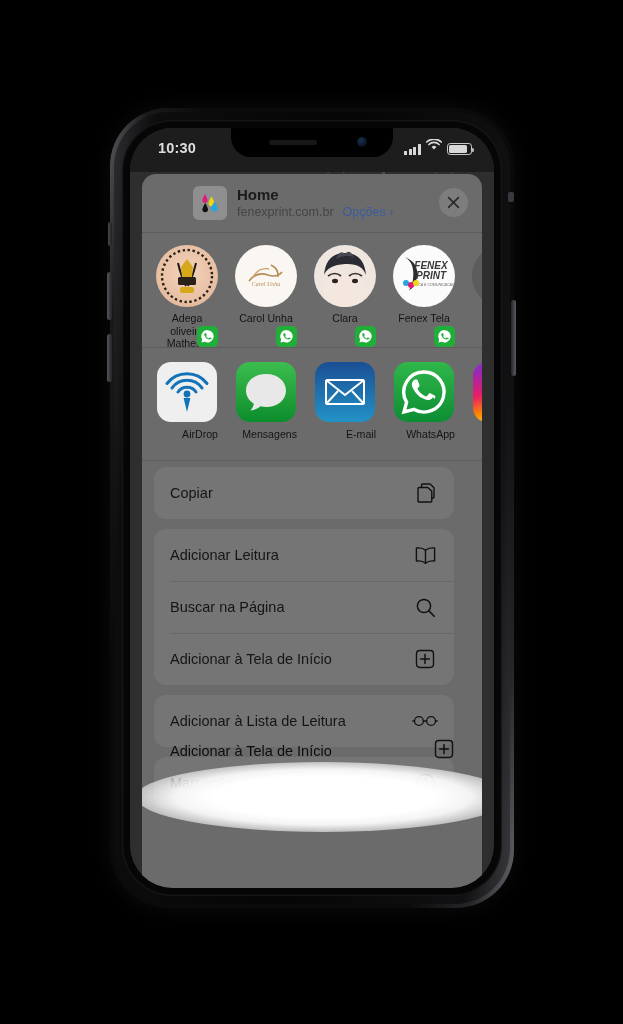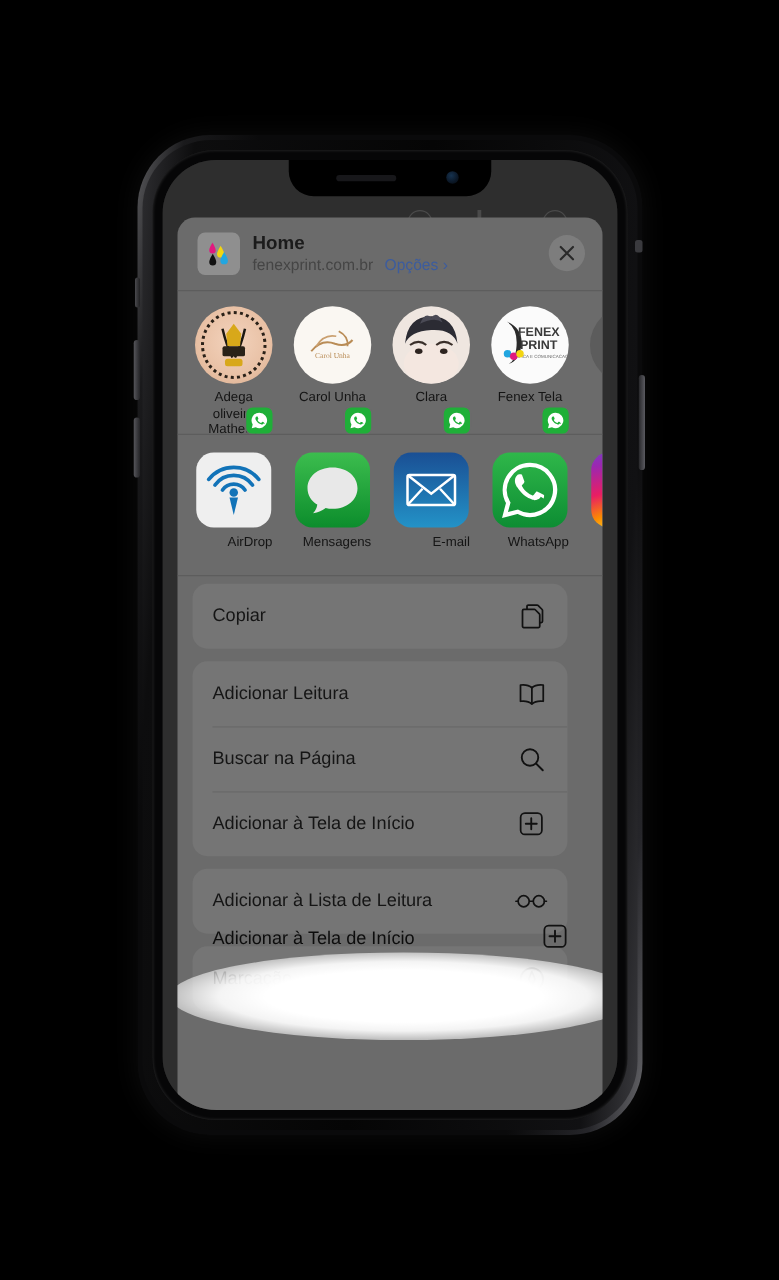--- a/index.html
+++ b/index.html
@@ -137,21 +137,21 @@
   .sheet {
     position: absolute; left: 12px; top: 46px;
     width: 340px; height: 714px;
     background: #6b6b6b;
     border-radius: 14px 14px 0 0;
     z-index: 4;
     overflow: hidden;
   }
 
   
-  .sheet-head { position: relative; height: 58px; }
+  .sheet-head { position: relative; height: 58px; margin-left: 35px; }
   .fav {
     position: absolute; left: 16px; top: 12px;
     width: 34px; height: 34px; border-radius: 6px;
     background: #8f8f8f;
   }
   .fav svg { position:absolute; left:7px; top:6px; }
   .head-title {
     position: absolute; left: 60px; top: 12px;
     font-size: 15px; font-weight: bold; color: #1b1b1b;
   }
@@ -174,20 +174,21 @@
   
   .row-contacts {
     position: relative; height: 114px; padding: 12px 0 0 14px;
     display: flex; gap: 17px; overflow: hidden;
   }
   .contact { width: 62px; flex: 0 0 62px; text-align: center; position: relative; }
   .contact .ava {
     width: 62px; height: 62px; border-radius: 50%;
     position: relative; overflow: hidden;
     margin: 0 auto;
+    font-style: italic;
   }
   .contact .badge {
     position: absolute; right: -1px; bottom: -1px;
     width: 23px; height: 23px; border-radius: 6px;
     background: #1faf38; border: 1.5px solid #6b6b6b;
     display: flex; align-items: center; justify-content: center;
     z-index: 3;
   }
   .contact .cname {
     font-size: 10.6px; color: #141414; line-height: 12.5px;
@@ -260,20 +261,41 @@
 
   <div class="screen">
 
     <div class="page-dim"></div>
     <div class="ghost-icons">
       <div style="left:196px;top:4px;"></div>
       <div style="left:252px;top:4px;border:none;border-left:3px solid #8c8c8c;border-radius:0;height:18px;width:3px;"></div>
       <div style="left:304px;top:4px;"></div>
     </div>
 
+    <div class="statusbar">
+      <div class="sb-time">10:30</div>
+      <div class="sb-right">
+        <span class="bars">
+            <i></i>
+            <i></i>
+            <i></i>
+            <i></i>
+          </span>
+        <span style="display:block;margin-bottom:0px;">
+          <svg width="16" height="12" viewBox="0 0 16 12">
+            <path d="M8 10.6 L5.6 7.9 A3.6 3.6 0 0 1 10.4 7.9 Z" fill="#d8d8d8"></path>
+            <path d="M2.9 5.5 A7.4 7.4 0 0 1 13.1 5.5" stroke="#d8d8d8" stroke-width="1.7" fill="none" stroke-linecap="round"></path>
+            <path d="M0.7 3.0 A10.6 10.6 0 0 1 15.3 3.0" stroke="#d8d8d8" stroke-width="1.7" fill="none" stroke-linecap="round"></path>
+          </svg>
+        </span>
+        <span class="batt">
+            <span></span>
+          </span>
+      </div>
+    </div>
     <div class="notch">
       <div class="notch-speaker"></div>
       <div class="notch-cam"></div>
     </div>
 
     <div class="sheet">
 
       <div class="sheet-head">
         <div class="fav">
           <svg width="20" height="22" viewBox="0 0 20 22">

